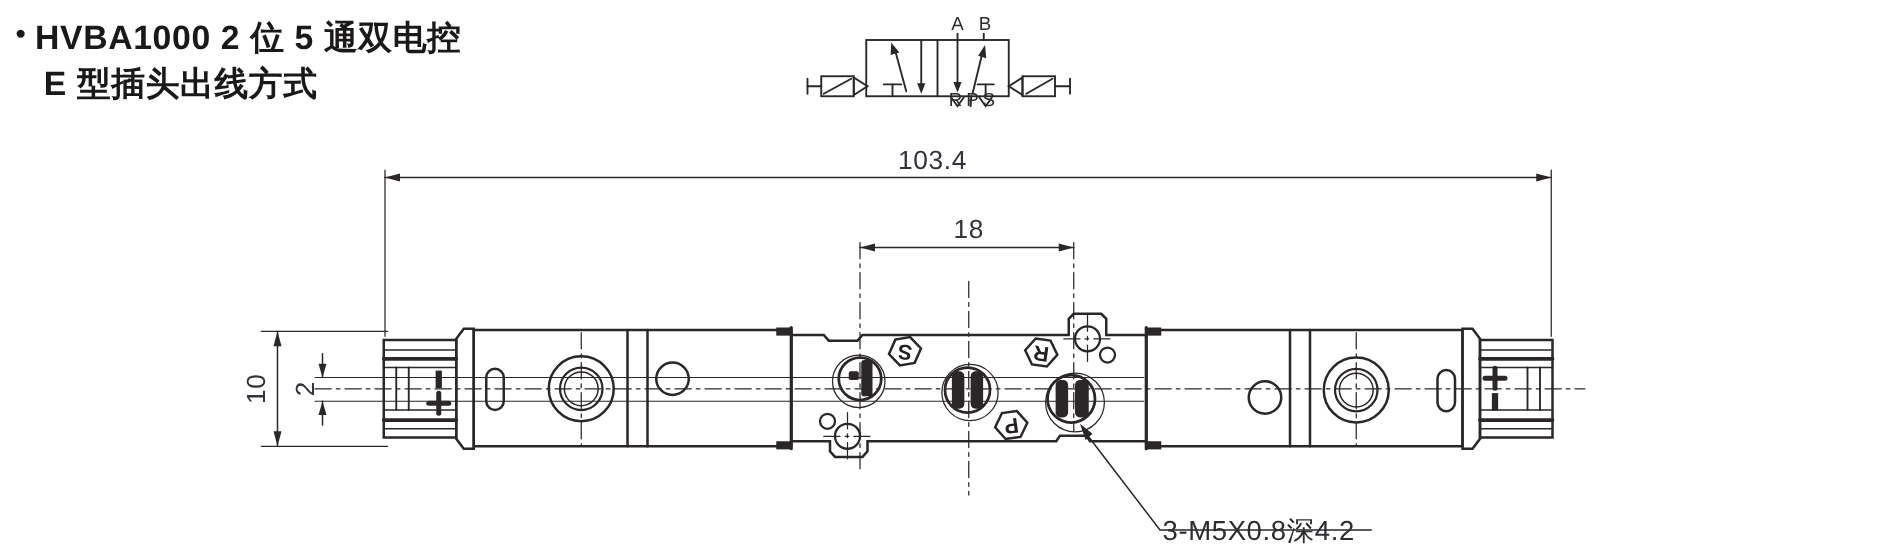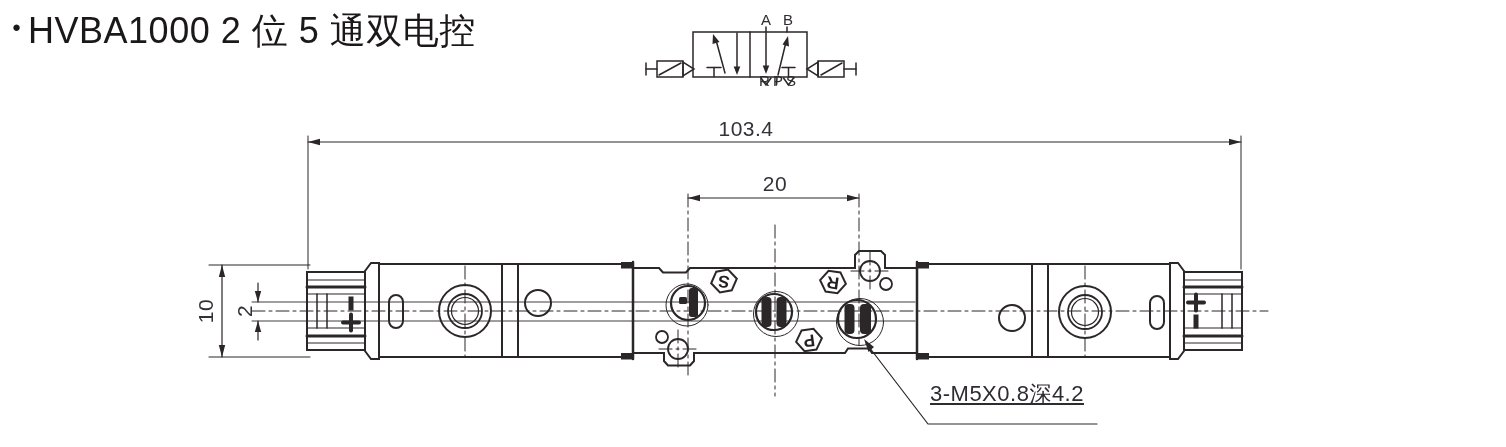--- a/index.html
+++ b/index.html
@@ -3,21 +3,21 @@
 <meta charset="utf-8">
 <style>
   * { margin:0; padding:0; box-sizing:border-box; }
   body { background:#fff; font-family:"Liberation Sans", sans-serif; }
   .canvas { position:relative; width:1506px; height:447px; background:#ffffff; overflow:hidden; }
   svg.drawing { position:absolute; left:0; top:0; }
   .txt { position:absolute; color:#2e2b31; white-space:nowrap; }
   .title-block { position:absolute; left:12px; top:12px; color:#1b181a; }
   .title-row { display:flex; align-items:flex-start; }
   .bullet { font-size:15px; line-height:30px; margin-right:7px; color:#1b181a; }
-  .title-line { font-size:36px; font-weight:400; line-height:37px; letter-spacing:0.5px; }
+  .title-line { font-size:27px; font-weight:700; line-height:37px; letter-spacing:0.5px; }
   .title-line2 { margin-left:23px; }
   .dim { font-size:21px; letter-spacing:0.5px; color:#34313a; }
   .dim-c { transform:translateX(-50%); }
   .dim-rot { transform:translate(-50%,-50%) rotate(-90deg); }
   .sym-label { font-size:15px; color:#2e2b31; transform:translateX(-50%); }
   .sym-rps { letter-spacing:3px; }
   .hex-letter { font-size:17px; font-weight:700; color:#242021; }
   .note { font-size:22px; color:#2e2b31; letter-spacing:0.5px; }
 </style>
 </head>
@@ -214,30 +214,31 @@
       <path d="M866,343 L928,424 L1097,424"></path>
       <polygon points="864,339 874,347 868.5,352" fill="#2b2627" stroke="none"></polygon>
     </g>
   </svg>
 
   <div class="title-block">
     <div class="title-row">
       <span class="bullet">●</span>
       <span class="title-line">HVBA1000 2 位 5 通双电控</span>
     </div>
+    <div class="title-line title-line2">E 型插头出线方式</div>
   </div>
 
   <span class="txt sym-label" style="left:766px; top:11px;">A</span>
   <span class="txt sym-label" style="left:788px; top:11px;">B</span>
   <span class="txt sym-label sym-rps" style="left:779px; top:72px;">RPS</span>
 
   <span class="txt dim dim-c" style="left:746px; top:117px;">103.4</span>
-  <span class="txt dim dim-c" style="left:775px; top:172px;">20</span>
+  <span class="txt dim dim-c" style="left:775px; top:172px;">18</span>
   <span class="txt dim dim-rot" style="left:206px; top:311px;">10</span>
   <span class="txt dim dim-rot" style="left:245px; top:311px;">2</span>
 
   <span class="txt hex-letter" style="left:724px; top:281px; transform:translate(-50%,-50%) rotate(188deg);">S</span>
   <span class="txt hex-letter" style="left:833px; top:282px; transform:translate(-50%,-50%) rotate(188deg);">R</span>
   <span class="txt hex-letter" style="left:809px; top:340px; transform:translate(-50%,-50%) rotate(172deg);">P</span>
 
-  <span class="txt note" style="left:930px; top:379px;text-decoration:underline;">3-M5X0.8深4.2</span>
+  <span class="txt note" style="left:930px; top:410px;">3-M5X0.8深4.2</span>
 
 </div>
 
 </body></html>

